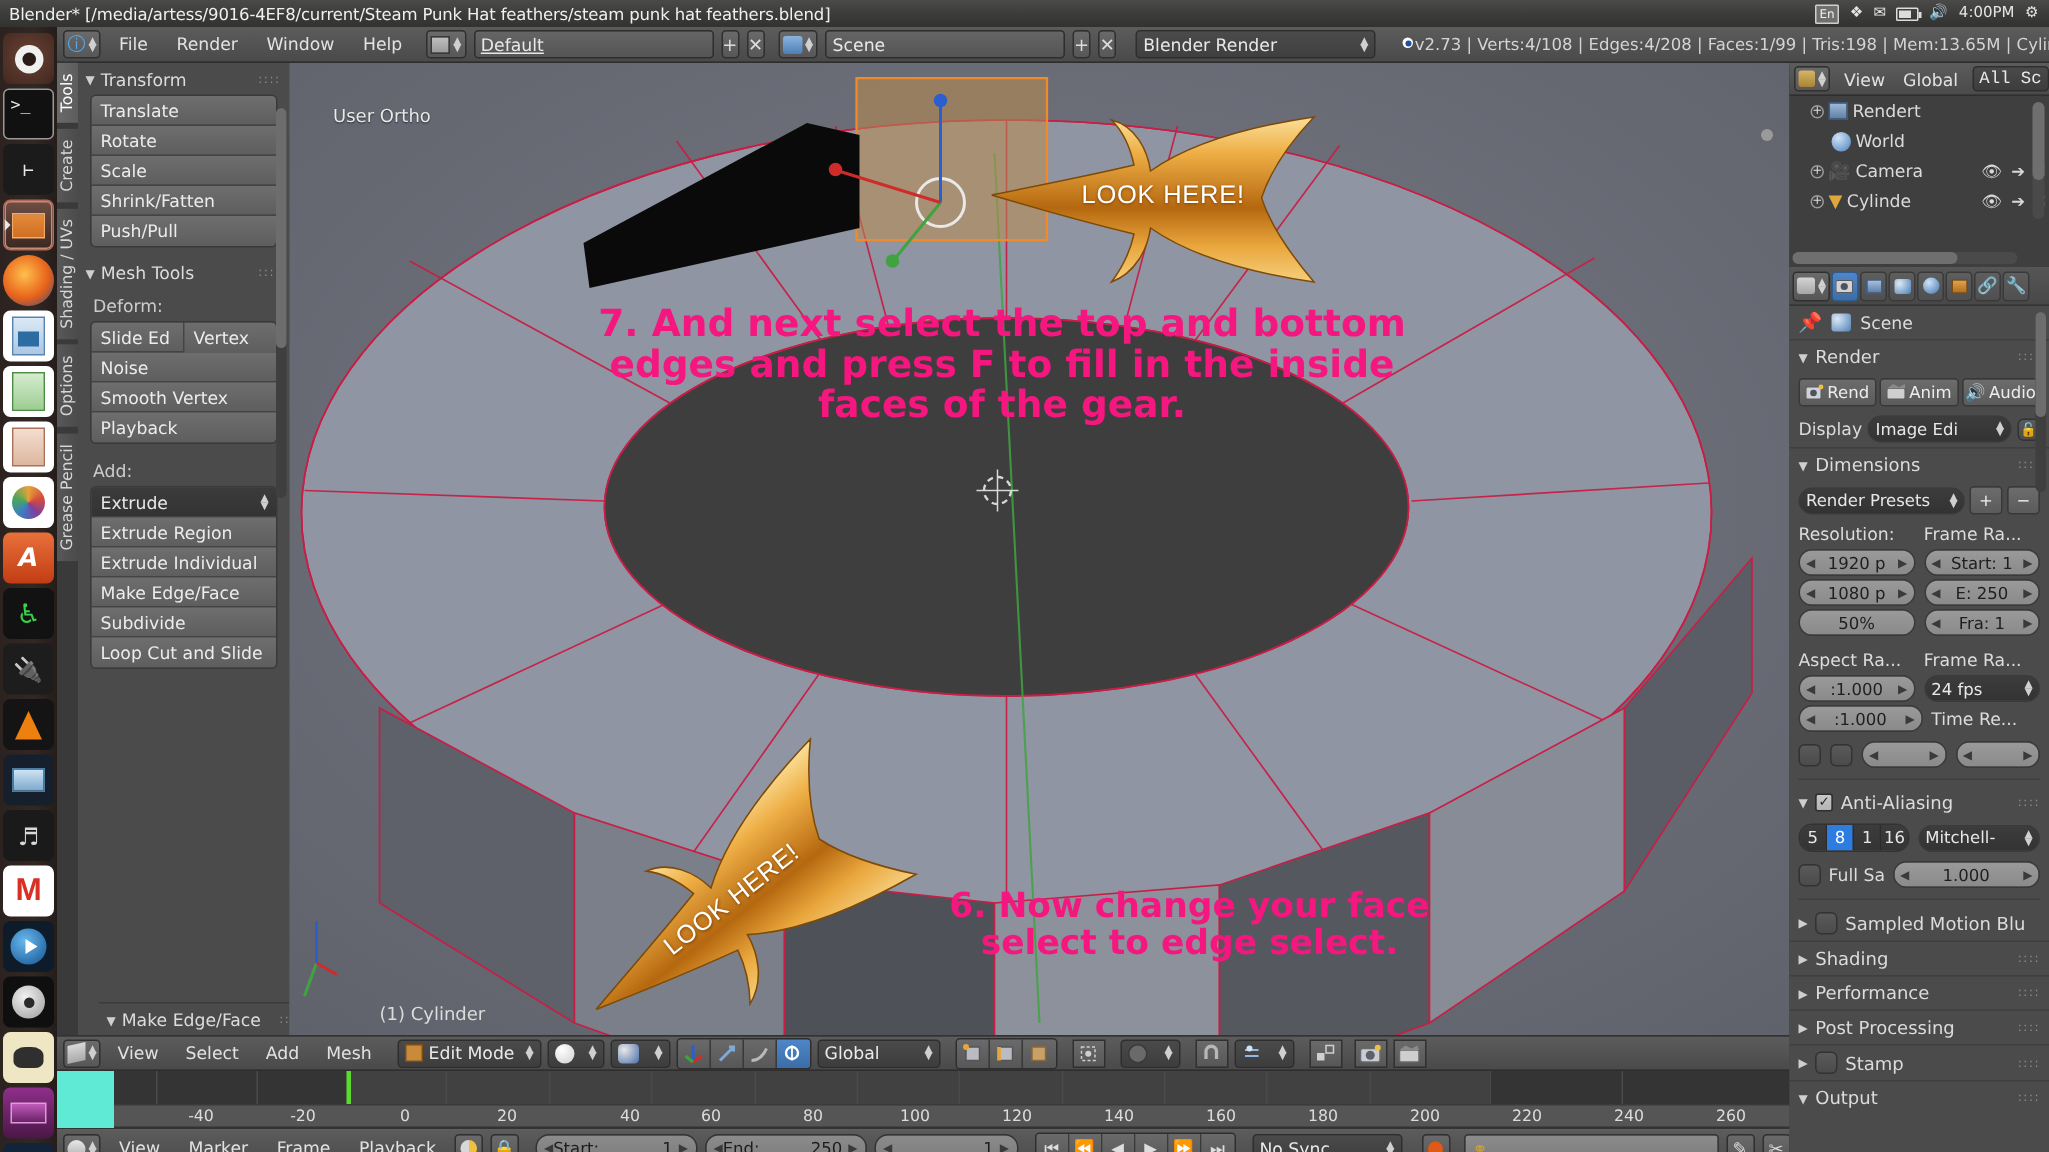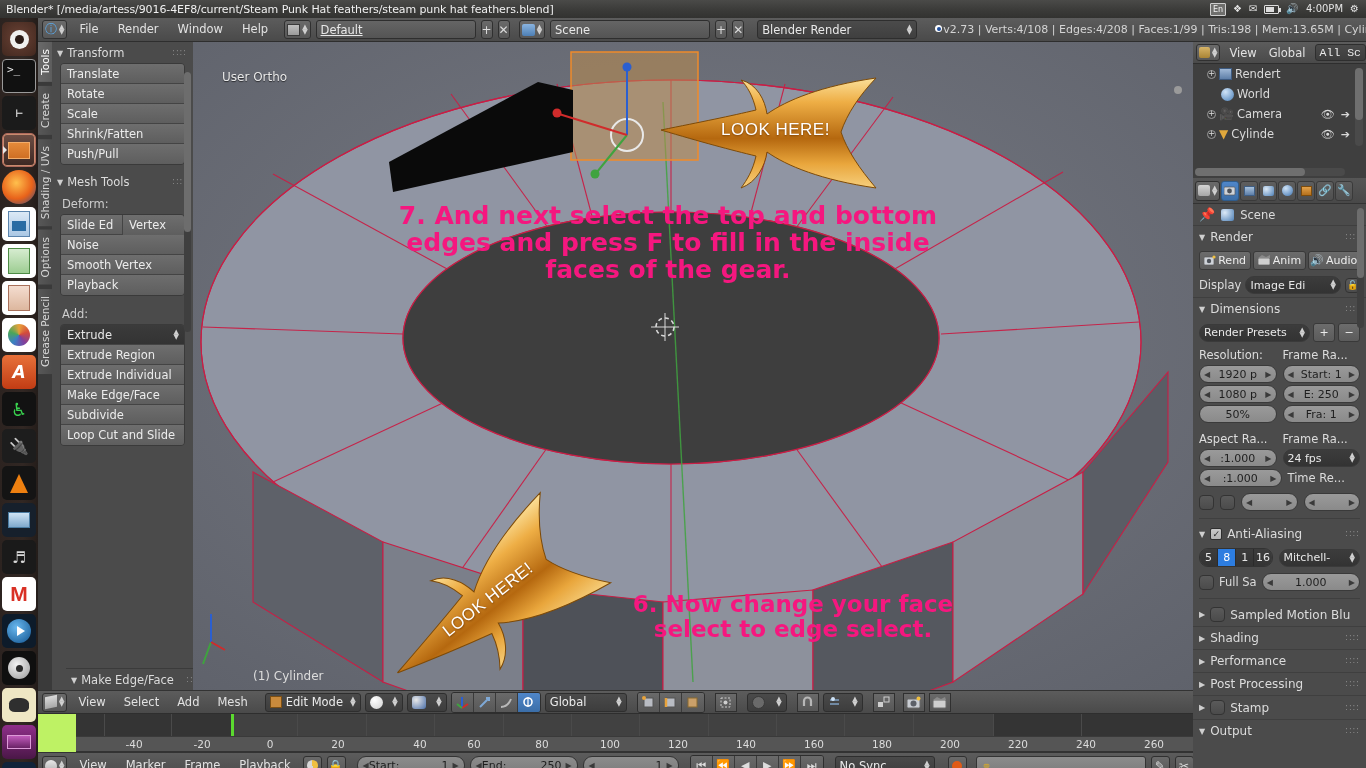--- a/index.html
+++ b/index.html
@@ -148,21 +148,21 @@
   .vph-combo { height:19px; background:linear-gradient(#4a4a4a,#3d3d3d); border:1px solid #2e2e2e;
      border-radius:3px; display:flex; align-items:center; gap:4px; padding:0 4px; color:#eaeaea; font-size:11.5px;}
   .togbtn { width:22px;height:19px;background:linear-gradient(#6a6a6a,#575757); border:1px solid #303030;
      display:flex;align-items:center;justify-content:center;font-size:11px;color:#ddd;}
   .togbtn.on { background:linear-gradient(#4f86c9,#3b6ea8); }
   .btn-group{display:flex;border-radius:3px;overflow:hidden;border:1px solid #2e2e2e;}
   .btn-group .togbtn{border:none;border-right:1px solid #3a3a3a;}
   .btn-group .togbtn:last-child{border-right:none;}
 
   
-  .tl-area { position:absolute; left:0; top:696px; width:1328px; height:54px; background:#bef264;}
+  .tl-area { position:absolute; left:0; top:696px; width:1328px; height:54px; background:#5eead4;}
   .tl-track { position:absolute; left:38px; top:0; width:1290px; height:22px; background:#414141;}
   .tl-shade { position:absolute; top:0; height:22px; background:#343434;}
   .tl-gridline{position:absolute;top:0;bottom:0;width:1px;background:#4a4a4a;}
   .tl-ruler { position:absolute; left:38px; top:22px; width:1290px; height:16px; background:#555; border-top:1px solid #3a3a3a; border-bottom:1px solid #333;}
   .tl-tick { position:absolute; top:1px; color:#dcdcdc; font-size:10.5px; transform:translateX(-50%);}
   .tl-play { position:absolute; top:0; width:3px; height:22px; background:#5bd92f;}
   .tl-hdr-bar { position:absolute; left:0; top:38px; width:1328px; height:26px;
      background:linear-gradient(#5c5c5c,#4a4a4a); display:flex; align-items:center; gap:5px; padding-left:4px; border-top:1px solid #333;}
   .num-field { height:19px; background:linear-gradient(#8c8c8c,#7b7b7b); border:1px solid #343434; border-radius:9px;
      display:flex; align-items:center; justify-content:space-between; padding:0 5px; color:#1d1d1d; font-size:11px; }

